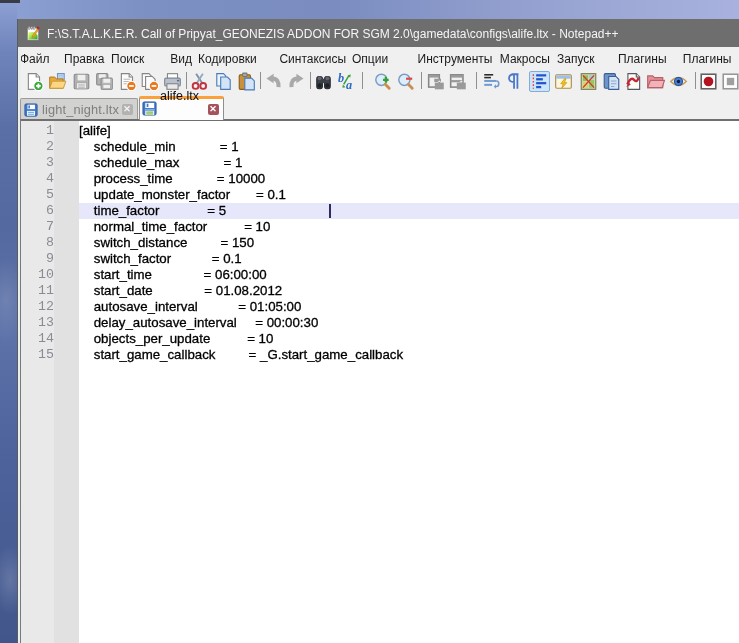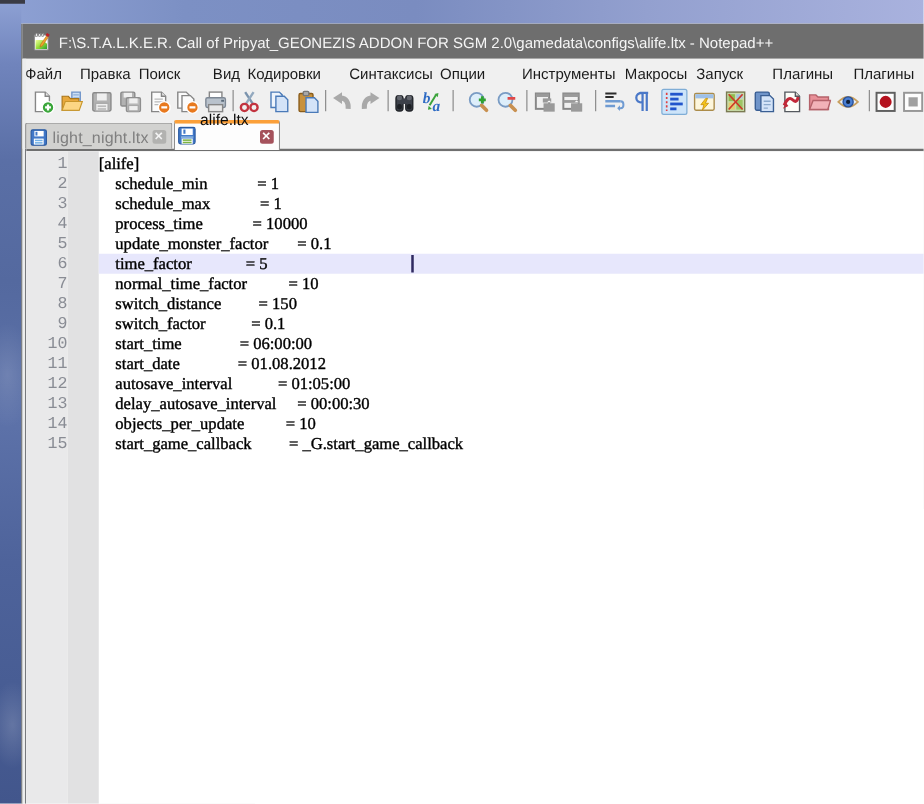--- a/index.html
+++ b/index.html
@@ -34,21 +34,21 @@
   color:#ffffff; font-size:9px; font-weight:bold; line-height:11px; text-align:center; }
 #edTopLine { left:21px; top:119px; width:718px; height:2px; background:#6f6f6f; }
 #leftFrame { left:18px; top:47px; width:3px; height:596px; background:#eceded; }
 #edLeftLine { left:20px; top:119px; width:1px; height:524px; background:#77797d; }
 #editor { left:21px; top:121px; width:718px; height:522px; background:#ffffff; }
 #margin1 { left:21px; top:121px; width:33px; height:522px; background:#e9e9ea; }
 #margin2 { left:54px; top:121px; width:24.5px; height:522px; background:#e1e1e2; }
 #caretline { left:78.5px; top:202.8px; width:660.5px; height:16px; background:#e7e7fc; }
 #linenums { left:21px; top:122.8px; width:33px; text-align:right;
   font-family:"Liberation Mono", monospace; font-size:13.28px; line-height:16px; color:#898c94; }
-#code { left:79px; top:122.8px; font-family:Liberation Serif, serif;
+#code { left:79px; top:122.8px; font-family:Liberation Sans, sans-serif;
   font-size:13.28px; line-height:16px; color:#000000; -webkit-text-stroke:0.3px #000; }
 #caret { left:328.5px; top:204.3px; width:2px; height:13.5px; background:#2f2a60; }
 pre { font-family:inherit; }
 </style>
 </head>
 <body>
 <div class="abs" id="deskTop"></div>
 <div class="abs" id="deskBlob"></div>
 <div class="abs" id="deskLeft"></div>
 <div class="abs" id="winBorder"></div>

